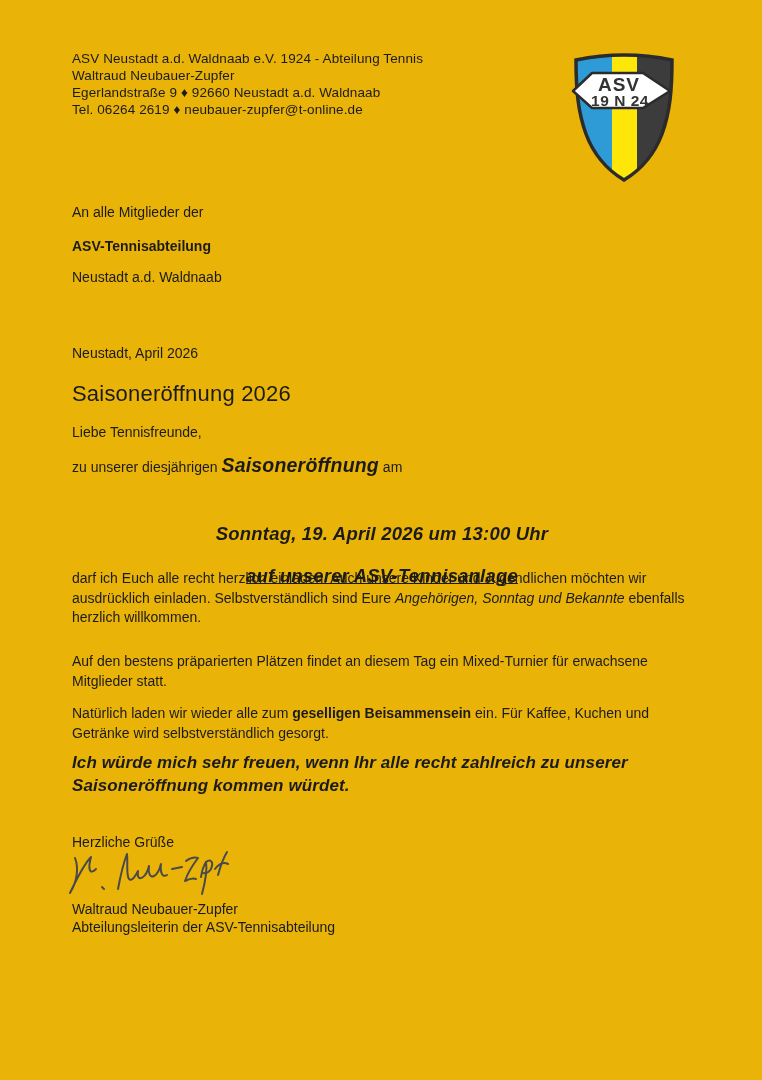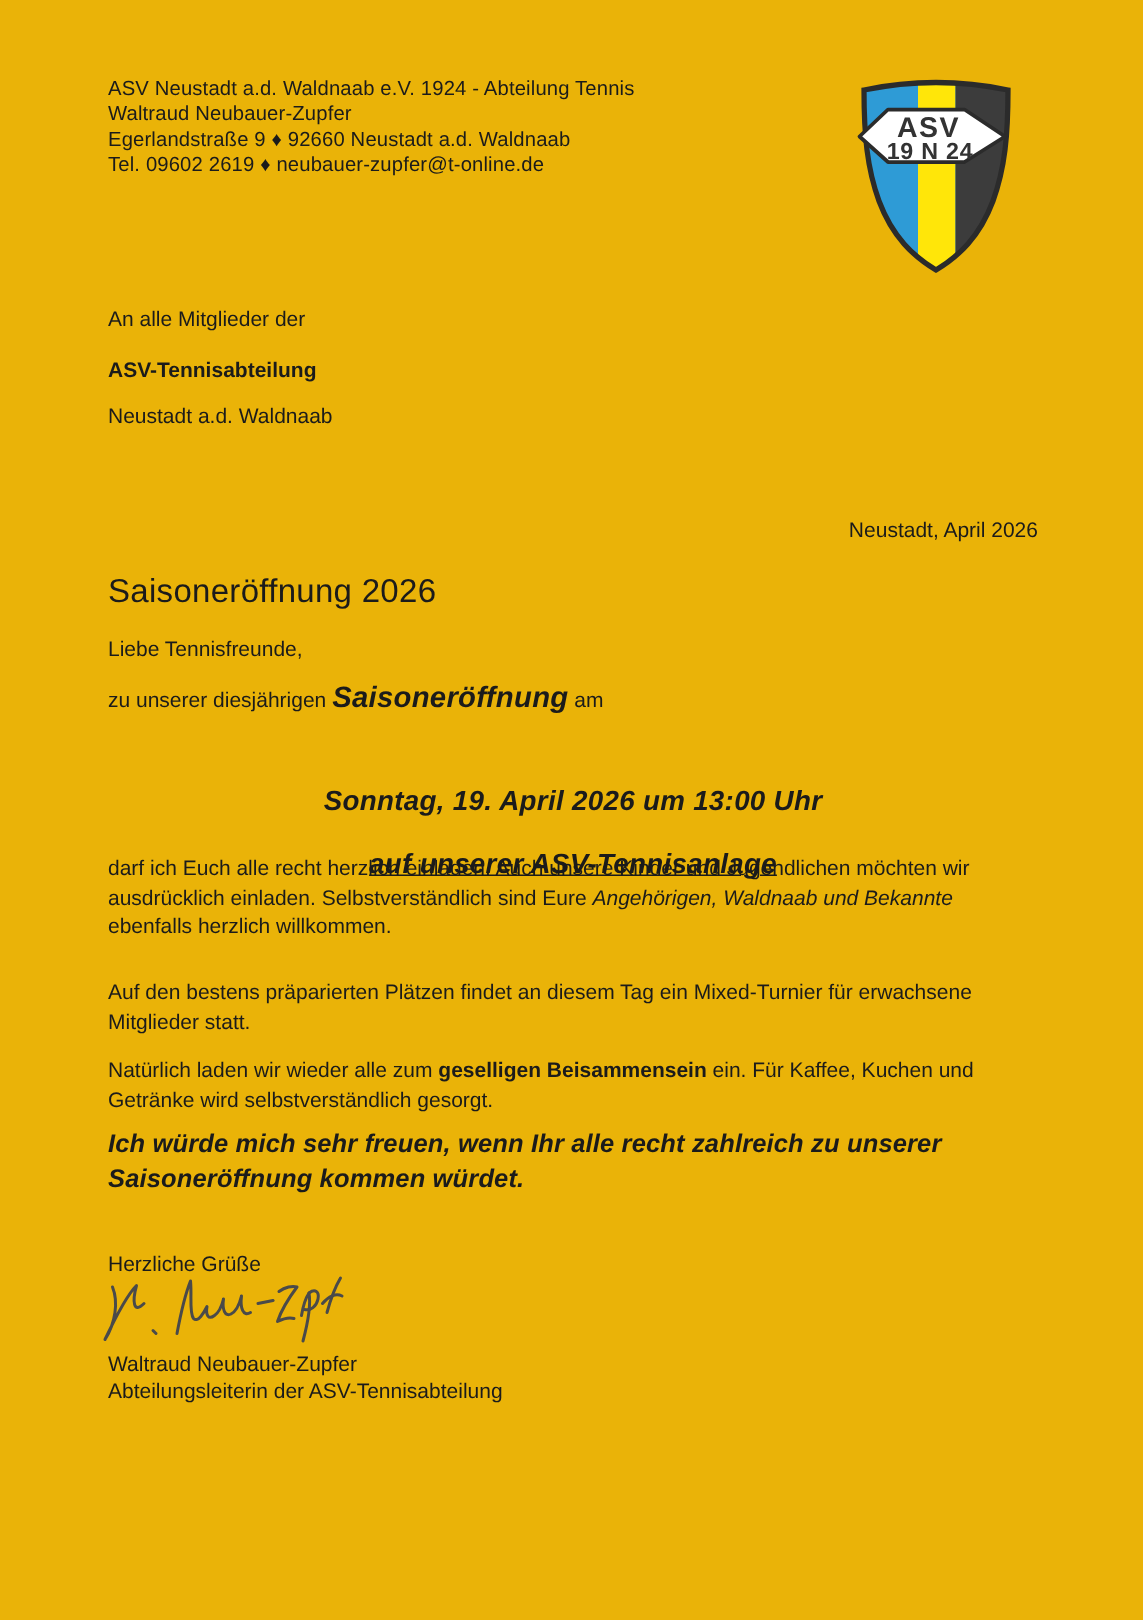--- a/index.html
+++ b/index.html
@@ -16,21 +16,21 @@
   .sender{
     left:72px;top:50px;
     font-size:13.5px;line-height:17px;
     letter-spacing:.1px;
   }
   .logo-wrap{left:568px;top:46px;width:112px;height:140px;}
   .recipient-line{left:72px;font-size:14px;}
   .bold{font-weight:bold;}
   .dateline{
     left:72px;top:345px;width:620px;
-    text-align:right;font-size:14px;
+    font-size:14px;
   }
   .subject{
     left:72px;top:381px;
     font-size:22px;letter-spacing:.2px;
   }
   .salutation{left:72px;top:424px;font-size:14px;}
   .invite-line{left:72px;top:452px;font-size:14px;line-height:27px;}
   .invite-line .big{
     font-size:19.5px;font-weight:bold;font-style:italic;
     letter-spacing:.2px;
@@ -66,21 +66,21 @@
 </style>
 </head>
 <body>
 
 <div class="page">
 
   <div class="abs sender">
     <div>ASV Neustadt a.d. Waldnaab e.V. 1924 - Abteilung Tennis</div>
     <div>Waltraud Neubauer-Zupfer</div>
     <div>Egerlandstraße 9 ♦ 92660 Neustadt a.d. Waldnaab</div>
-    <div>Tel. 09602 2619 ♦ neubauer-zupfer@t-online.de</div>
+    <div>Tel. 06264 2619 ♦ neubauer-zupfer@t-online.de</div>
   </div>
 
   <div class="abs logo-wrap">
     <svg width="112" height="140" viewBox="0 0 112 140">
       <defs>
         <clipPath id="shieldClip">
           <path d="M8 14 Q56 4 104 14 C104 44 102 66 94 88 C85 112 71 125 56 134 C41 125 27 112 18 88 C10 66 8 44 8 14 Z"></path>
         </clipPath>
       </defs>
 
@@ -109,21 +109,21 @@
   <div class="abs salutation">Liebe Tennisfreunde,</div>
 
   <div class="abs invite-line">
     <span>zu unserer diesjährigen </span><span class="big">Saisoneröffnung</span><span> am</span>
   </div>
 
   <div class="abs event-line event-1">Sonntag, 19. April 2026 um 13:00 Uhr</div>
   <div class="abs event-line event-2">auf unserer ASV-Tennisanlage</div>
 
   <div class="abs para para-1">
-    <span>darf ich Euch alle recht herzlich einladen. Auch unsere Kinder und Jugendlichen möchten wir ausdrücklich einladen. Selbstverständlich sind Eure </span><i class="inline-it">Angehörigen, Waldnaab und Bekannte</i><span> ebenfalls herzlich willkommen.</span>
+    <span>darf ich Euch alle recht herzlich einladen. Auch unsere Kinder und Jugendlichen möchten wir ausdrücklich einladen. Selbstverständlich sind Eure </span><i class="inline-it">Angehörigen, Sonntag und Bekannte</i><span> ebenfalls herzlich willkommen.</span>
   </div>
 
   <div class="abs para para-2">Auf den bestens präparierten Plätzen findet an diesem Tag ein Mixed-Turnier für erwachsene Mitglieder statt.</div>
 
   <div class="abs para para-3">
     <span>Natürlich laden wir wieder alle zum </span><b>geselligen Beisammensein</b><span> ein. Für Kaffee, Kuchen und Getränke wird selbstverständlich gesorgt.</span>
   </div>
 
   <div class="abs appeal">Ich würde mich sehr freuen, wenn Ihr alle recht zahlreich zu unserer Saisoneröffnung kommen würdet.</div>
 

